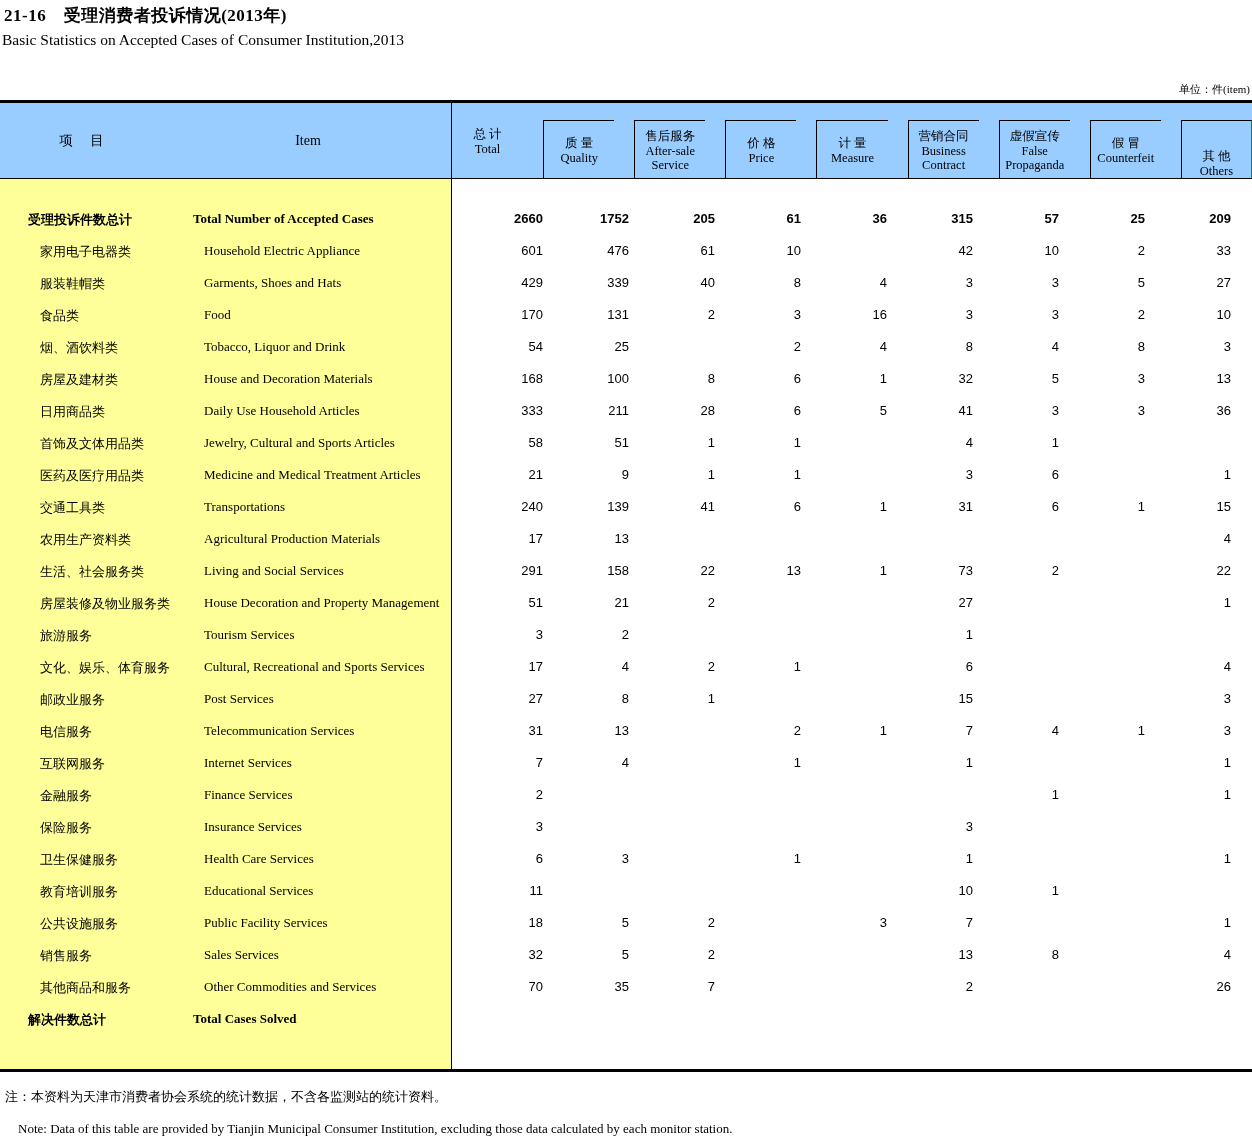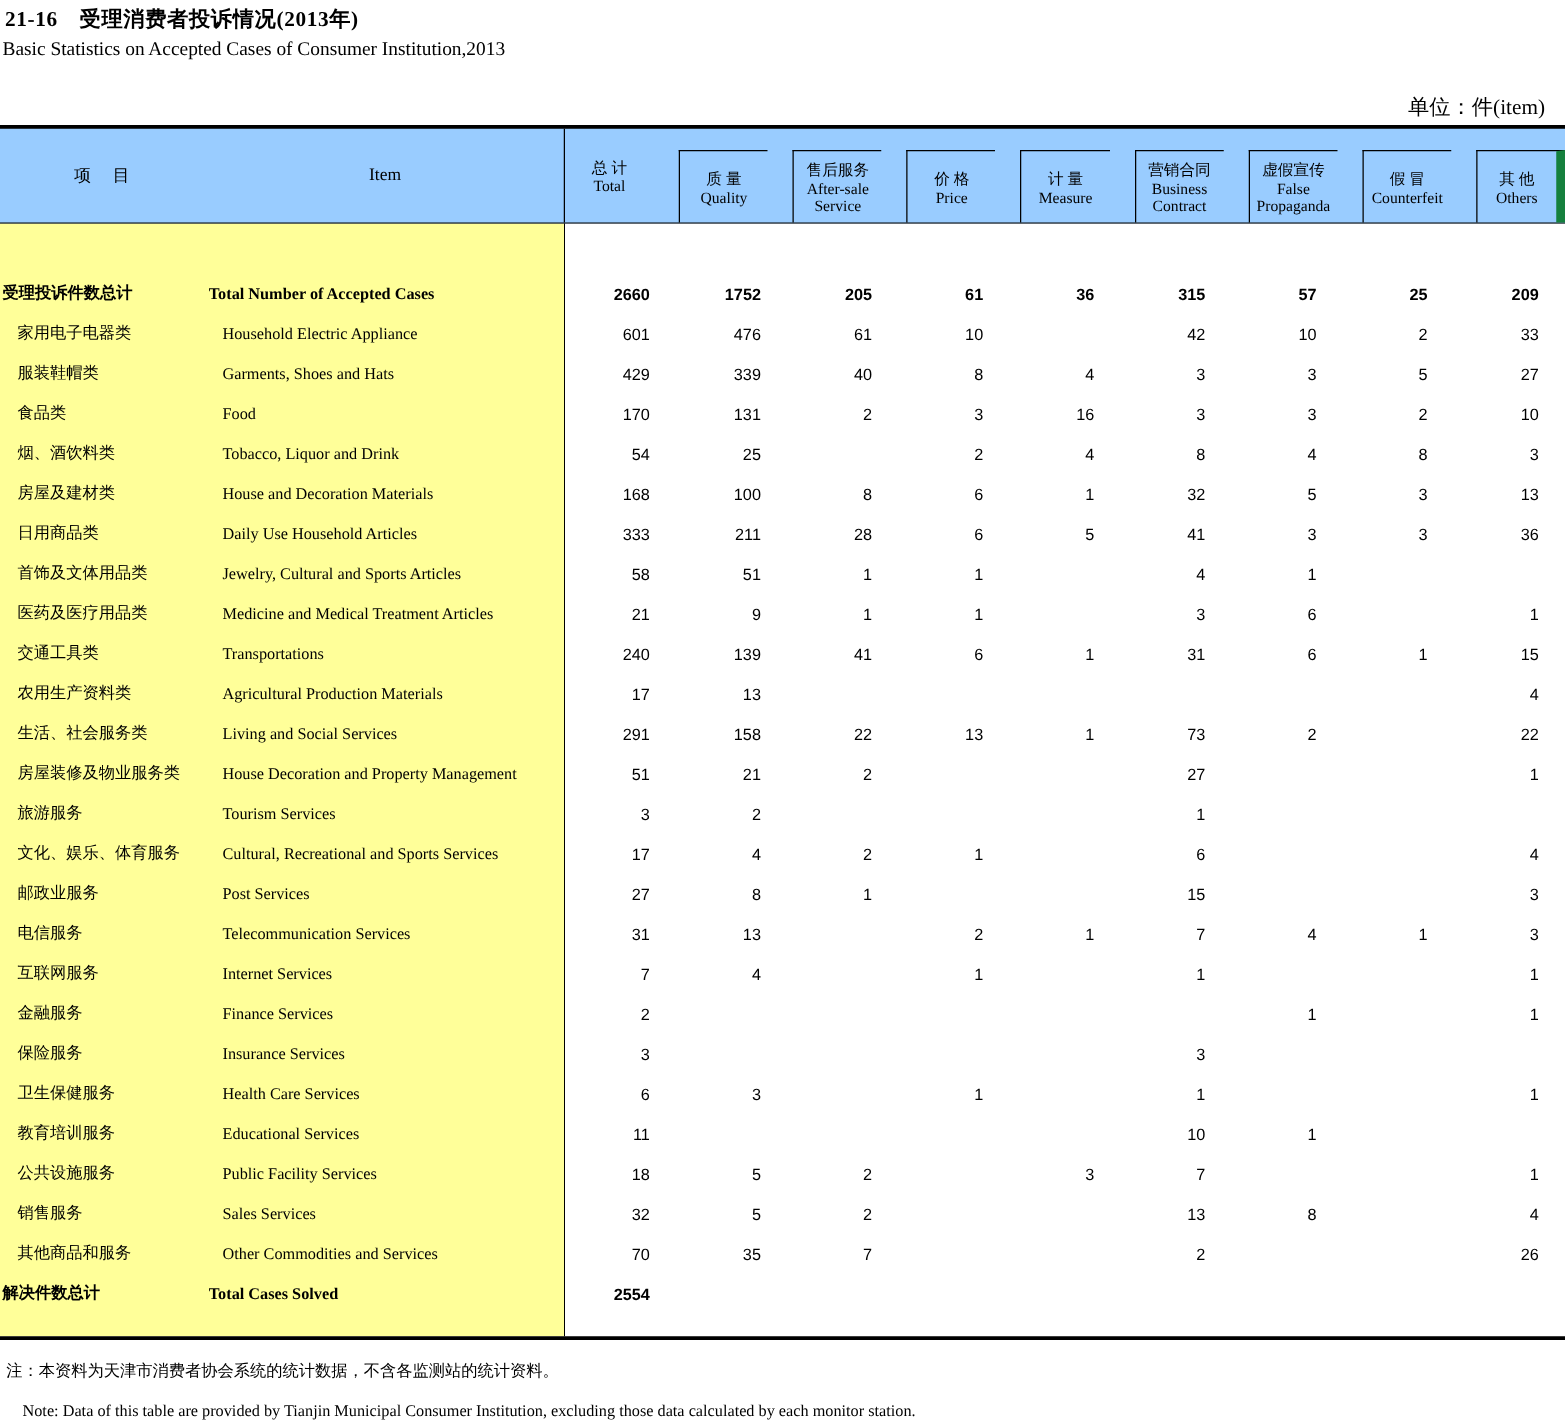--- a/index.html
+++ b/index.html
@@ -4,46 +4,46 @@
 <style>
   html,body{margin:0;padding:0;background:#fff;}
   .page{
     width:1252px;height:1138px;background:#fff;position:relative;
     font-family:"Liberation Serif",serif;color:#000;overflow:hidden;
   }
   
   .top{position:relative;height:100px;}
   .title-cn{position:absolute;left:4px;top:4px;font-size:17px;font-weight:bold;letter-spacing:.5px;}
   .title-en{position:absolute;left:2px;top:31px;font-size:15.5px;}
-  .unit{position:absolute;right:16px;bottom:3px;font-size:17px;}
+  .unit{position:absolute;right:2px;bottom:3px;font-size:11px;}
   
   .table{width:1252px;box-sizing:border-box;}
   .thead{
     display:flex;height:75px;background:#99CCFF;
     border-top:3px solid #000;border-bottom:1px solid #000;box-sizing:content-box;
   }
   .th-item{width:452px;box-sizing:border-box;border-right:1px solid #000;display:flex;align-items:center;}
   .th-item .hcn{width:165px;text-align:center;font-size:13.5px;letter-spacing:2px;}
   .th-item .hen{flex:1;text-align:center;font-size:14px;}
   .th-cols{flex:1;display:grid;grid-template-columns:repeat(9,1fr);gap:20px;}
   .th-total{display:flex;flex-direction:column;justify-content:center;align-items:center;text-align:center;}
   .th-box{
     margin-top:17px;border-top:1px solid #000;border-left:1px solid #000;
     display:flex;flex-direction:column;justify-content:center;align-items:center;
     text-align:center;box-sizing:border-box;
   }
-  .th-box:last-child{border-right:7px solid #15803d;}
+  .th-box:last-child{border-right:1px solid #15803d;justify-content:flex-end;}
   .hcn2{font-size:12.5px;line-height:16px;}
   .hen2{font-size:12.5px;line-height:14px;padding:0 2px;}
   .tbody{
     padding:32px 0 26px 0;
     border-bottom:3px solid #000;
     background:linear-gradient(to right,#FFFF99 0,#FFFF99 451px,#000 451px,#000 452px,#fff 452px);
   }
-  .row{display:flex;height:32px;align-items:flex-end;}
+  .row{display:flex;height:32px;align-items:flex-start;margin-left:26px;}
   .cell-cn{width:165px;box-sizing:border-box;padding-left:14px;font-size:13px;white-space:nowrap;}
   .cell-en{width:287px;box-sizing:border-box;padding-left:13px;font-size:13px;white-space:nowrap;}
   .row.flush .cell-cn{padding-left:2px;}
   .row.flush .cell-en{padding-left:2px;}
   .row.bold{font-weight:bold;}
   .vals{flex:1;display:grid;grid-template-columns:repeat(9,1fr);}
   .val{text-align:right;padding-right:21px;font-size:13px;font-family:"Liberation Sans",sans-serif;}
   
   .note-cn{margin:16px 0 0 5px;font-size:13px;}
   .note-en{margin:15px 0 0 18px;font-size:13px;}
@@ -501,31 +501,20 @@
             <div class="val">2</div>
             <div class="val"></div>
             <div class="val"></div>
             <div class="val">26</div>
           </div>
   </div>
 
   <div class="row bold flush">
     <div class="cell-cn">解决件数总计</div>
     <div class="cell-en">Total Cases Solved</div>
-    <div class="vals">
-            <div class="val">2554</div>
-            <div class="val"></div>
-            <div class="val"></div>
-            <div class="val"></div>
-            <div class="val"></div>
-            <div class="val"></div>
-            <div class="val"></div>
-            <div class="val"></div>
-            <div class="val"></div>
-          </div>
   </div>
 </div>
   </div>
 
   <div class="note-cn">注：本资料为天津市消费者协会系统的统计数据，不含各监测站的统计资料。</div>
   <div class="note-en">Note: Data of this table are provided by Tianjin Municipal Consumer Institution, excluding those data calculated by each monitor station.</div>
 
 </div>
 
 </body></html>

